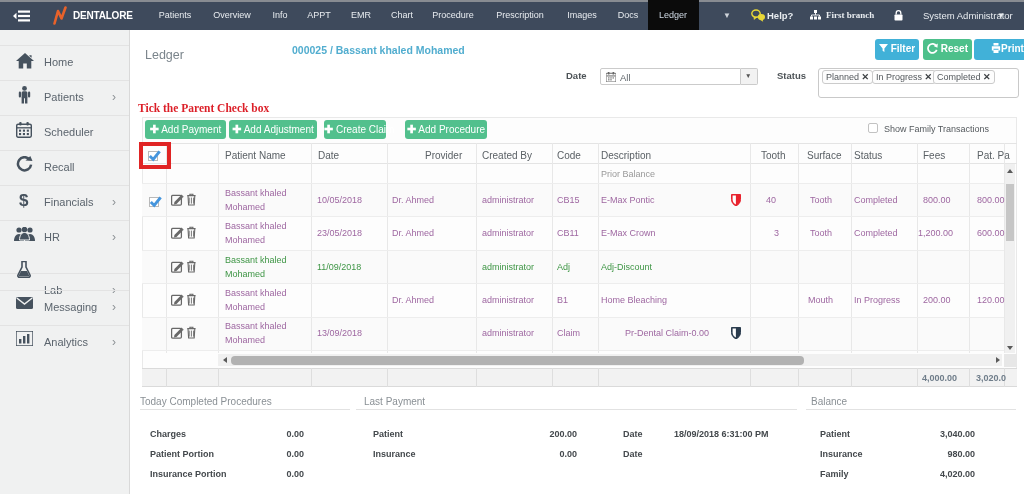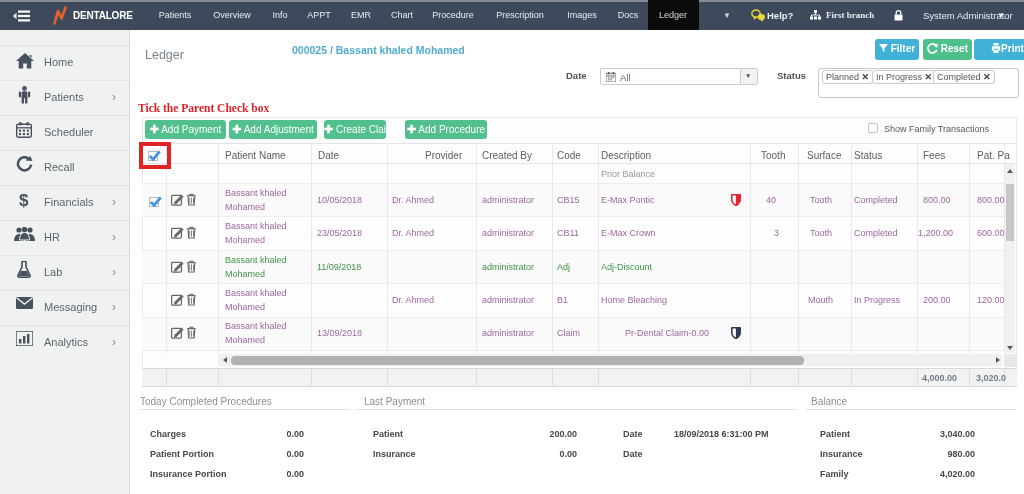--- a/index.html
+++ b/index.html
@@ -143,21 +143,21 @@
     <span class="lab">Recall</span>
   </div>
 <div class="sitem" style="top:185px;">
     <span class="lab">Financials</span>
     <span class="arr">›</span>
   </div>
 <div class="sitem" style="top:220px;">
     <span class="lab">HR</span>
     <span class="arr">›</span>
   </div>
-<div class="sitem" style="top:255px;">
+<div class="sitem" style="top:273px;">
     <span class="lab">Lab</span>
     <span class="arr">›</span>
   </div>
 <div class="sitem" style="top:290px;">
     <span class="lab">Messaging</span>
     <span class="arr">›</span>
   </div>
 <div class="sitem" style="top:325px;">
     <span class="lab">Analytics</span>
     <span class="arr">›</span>

